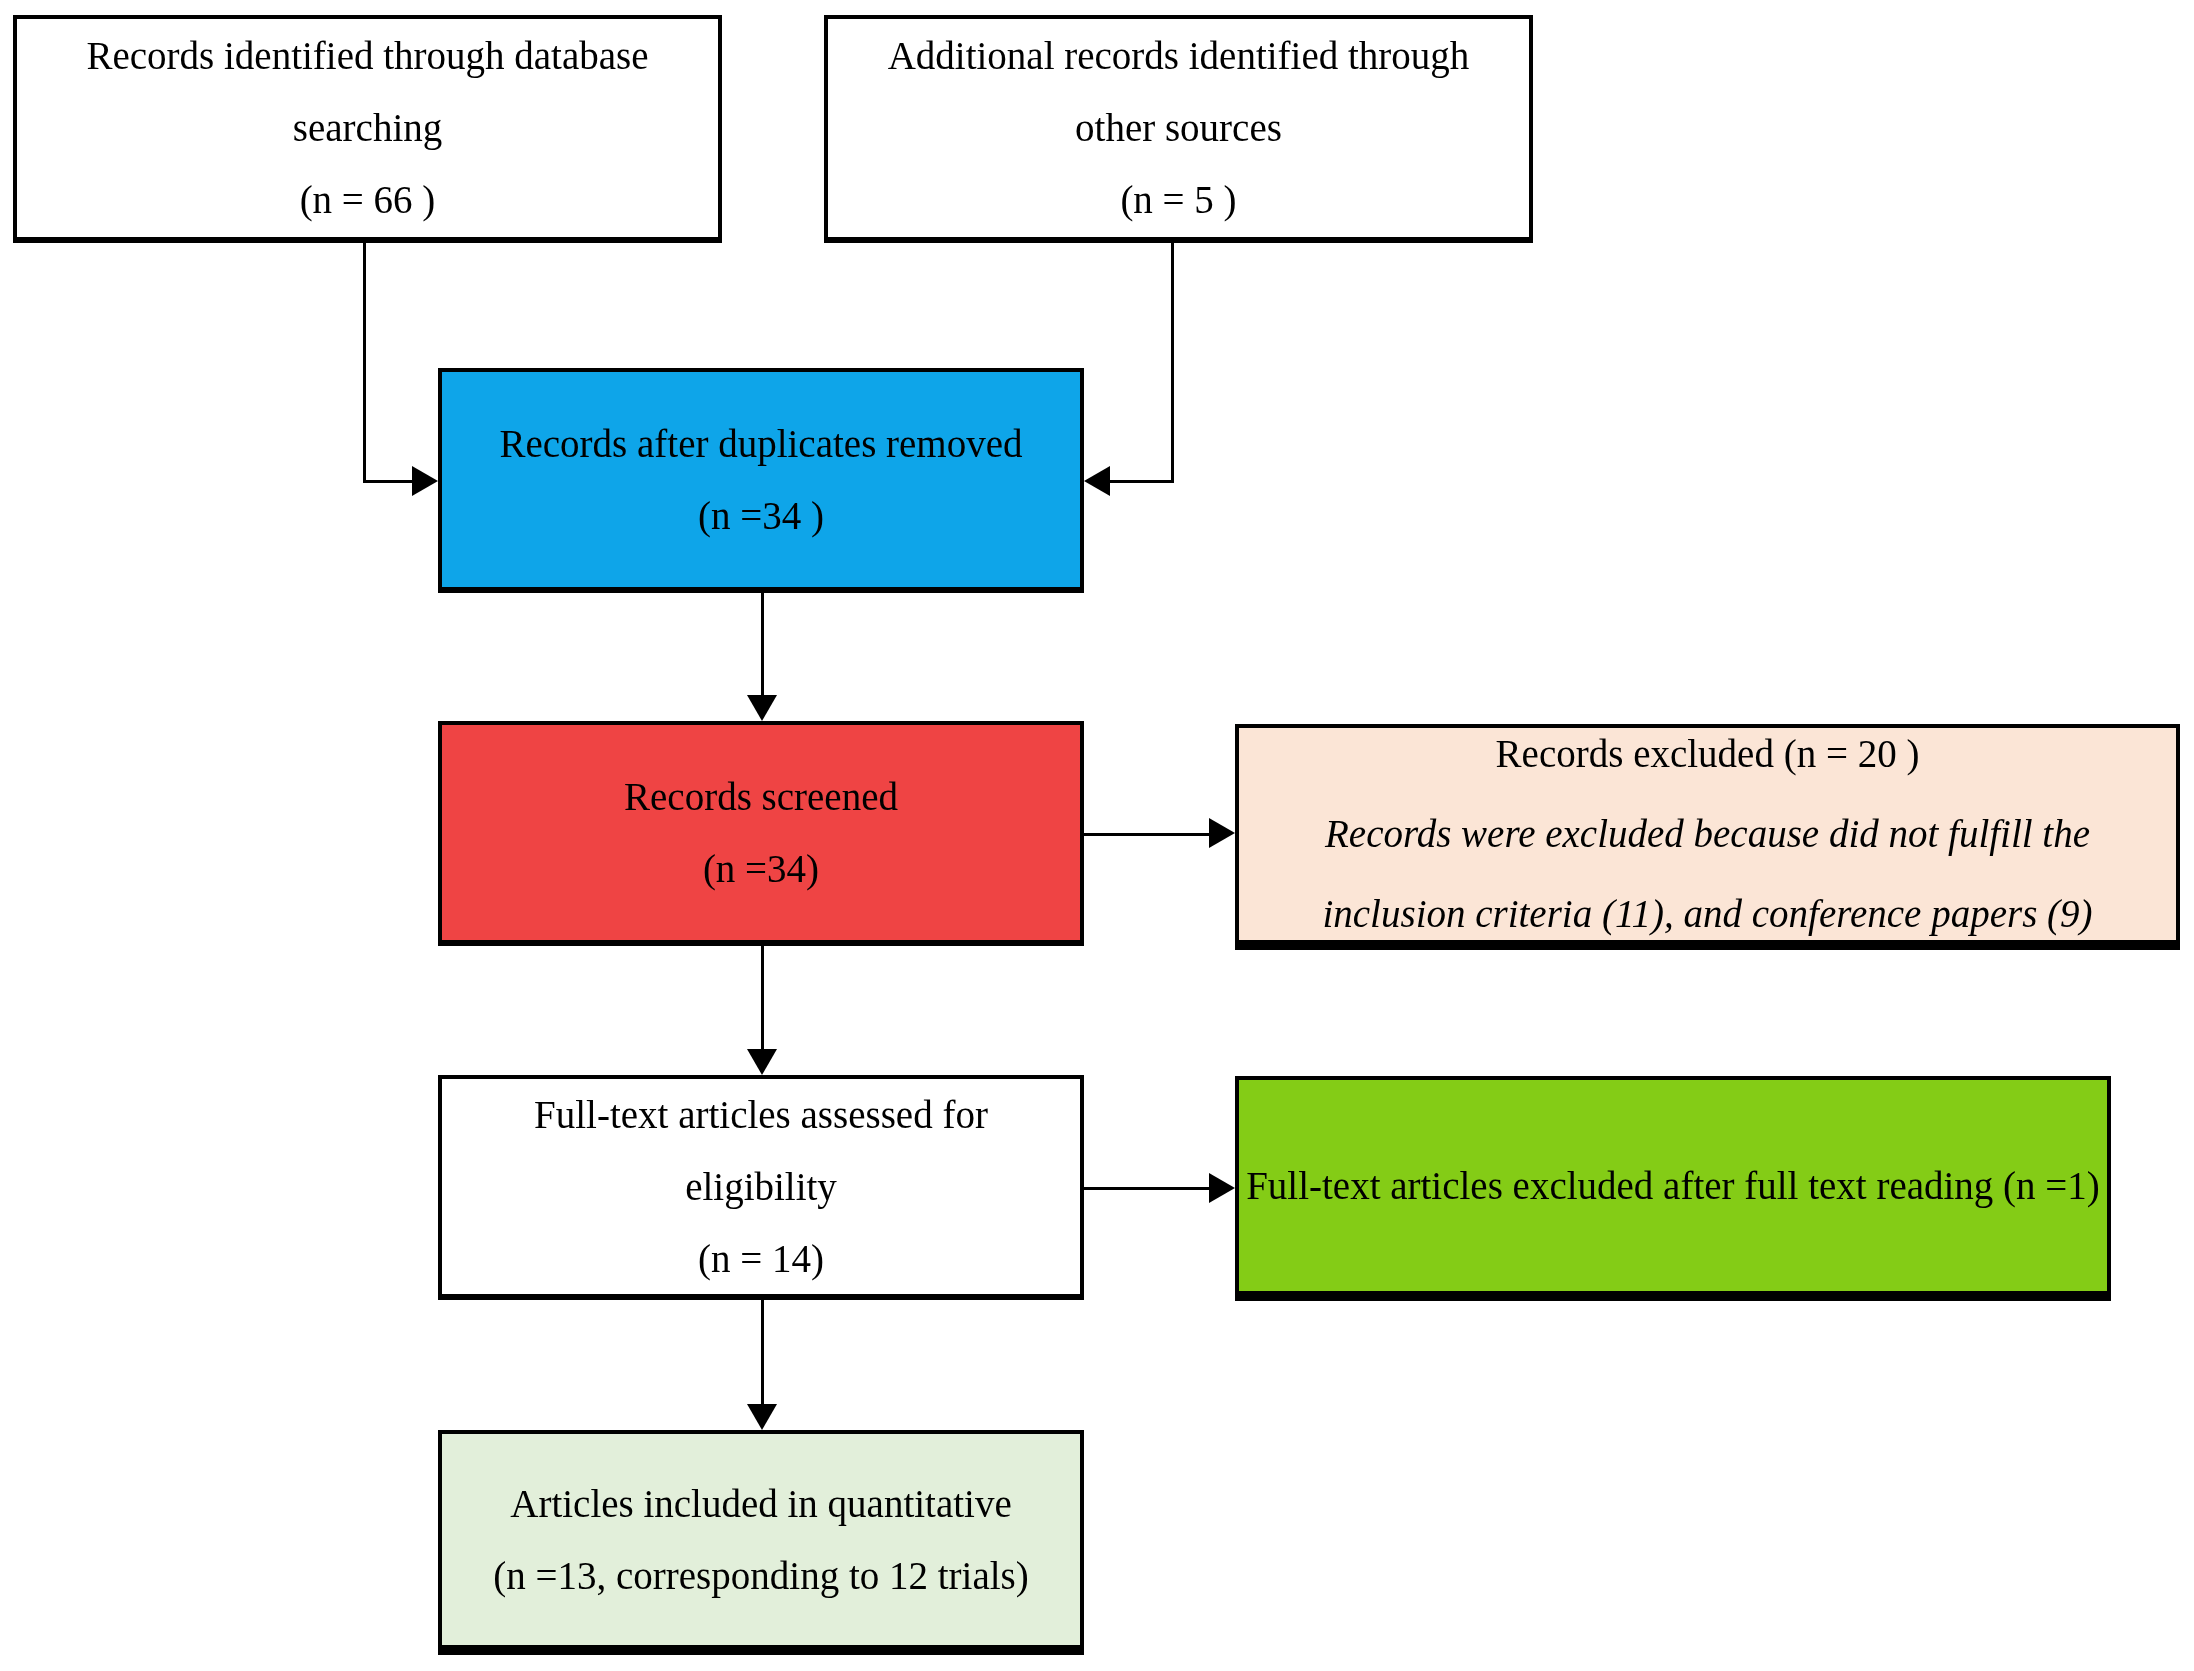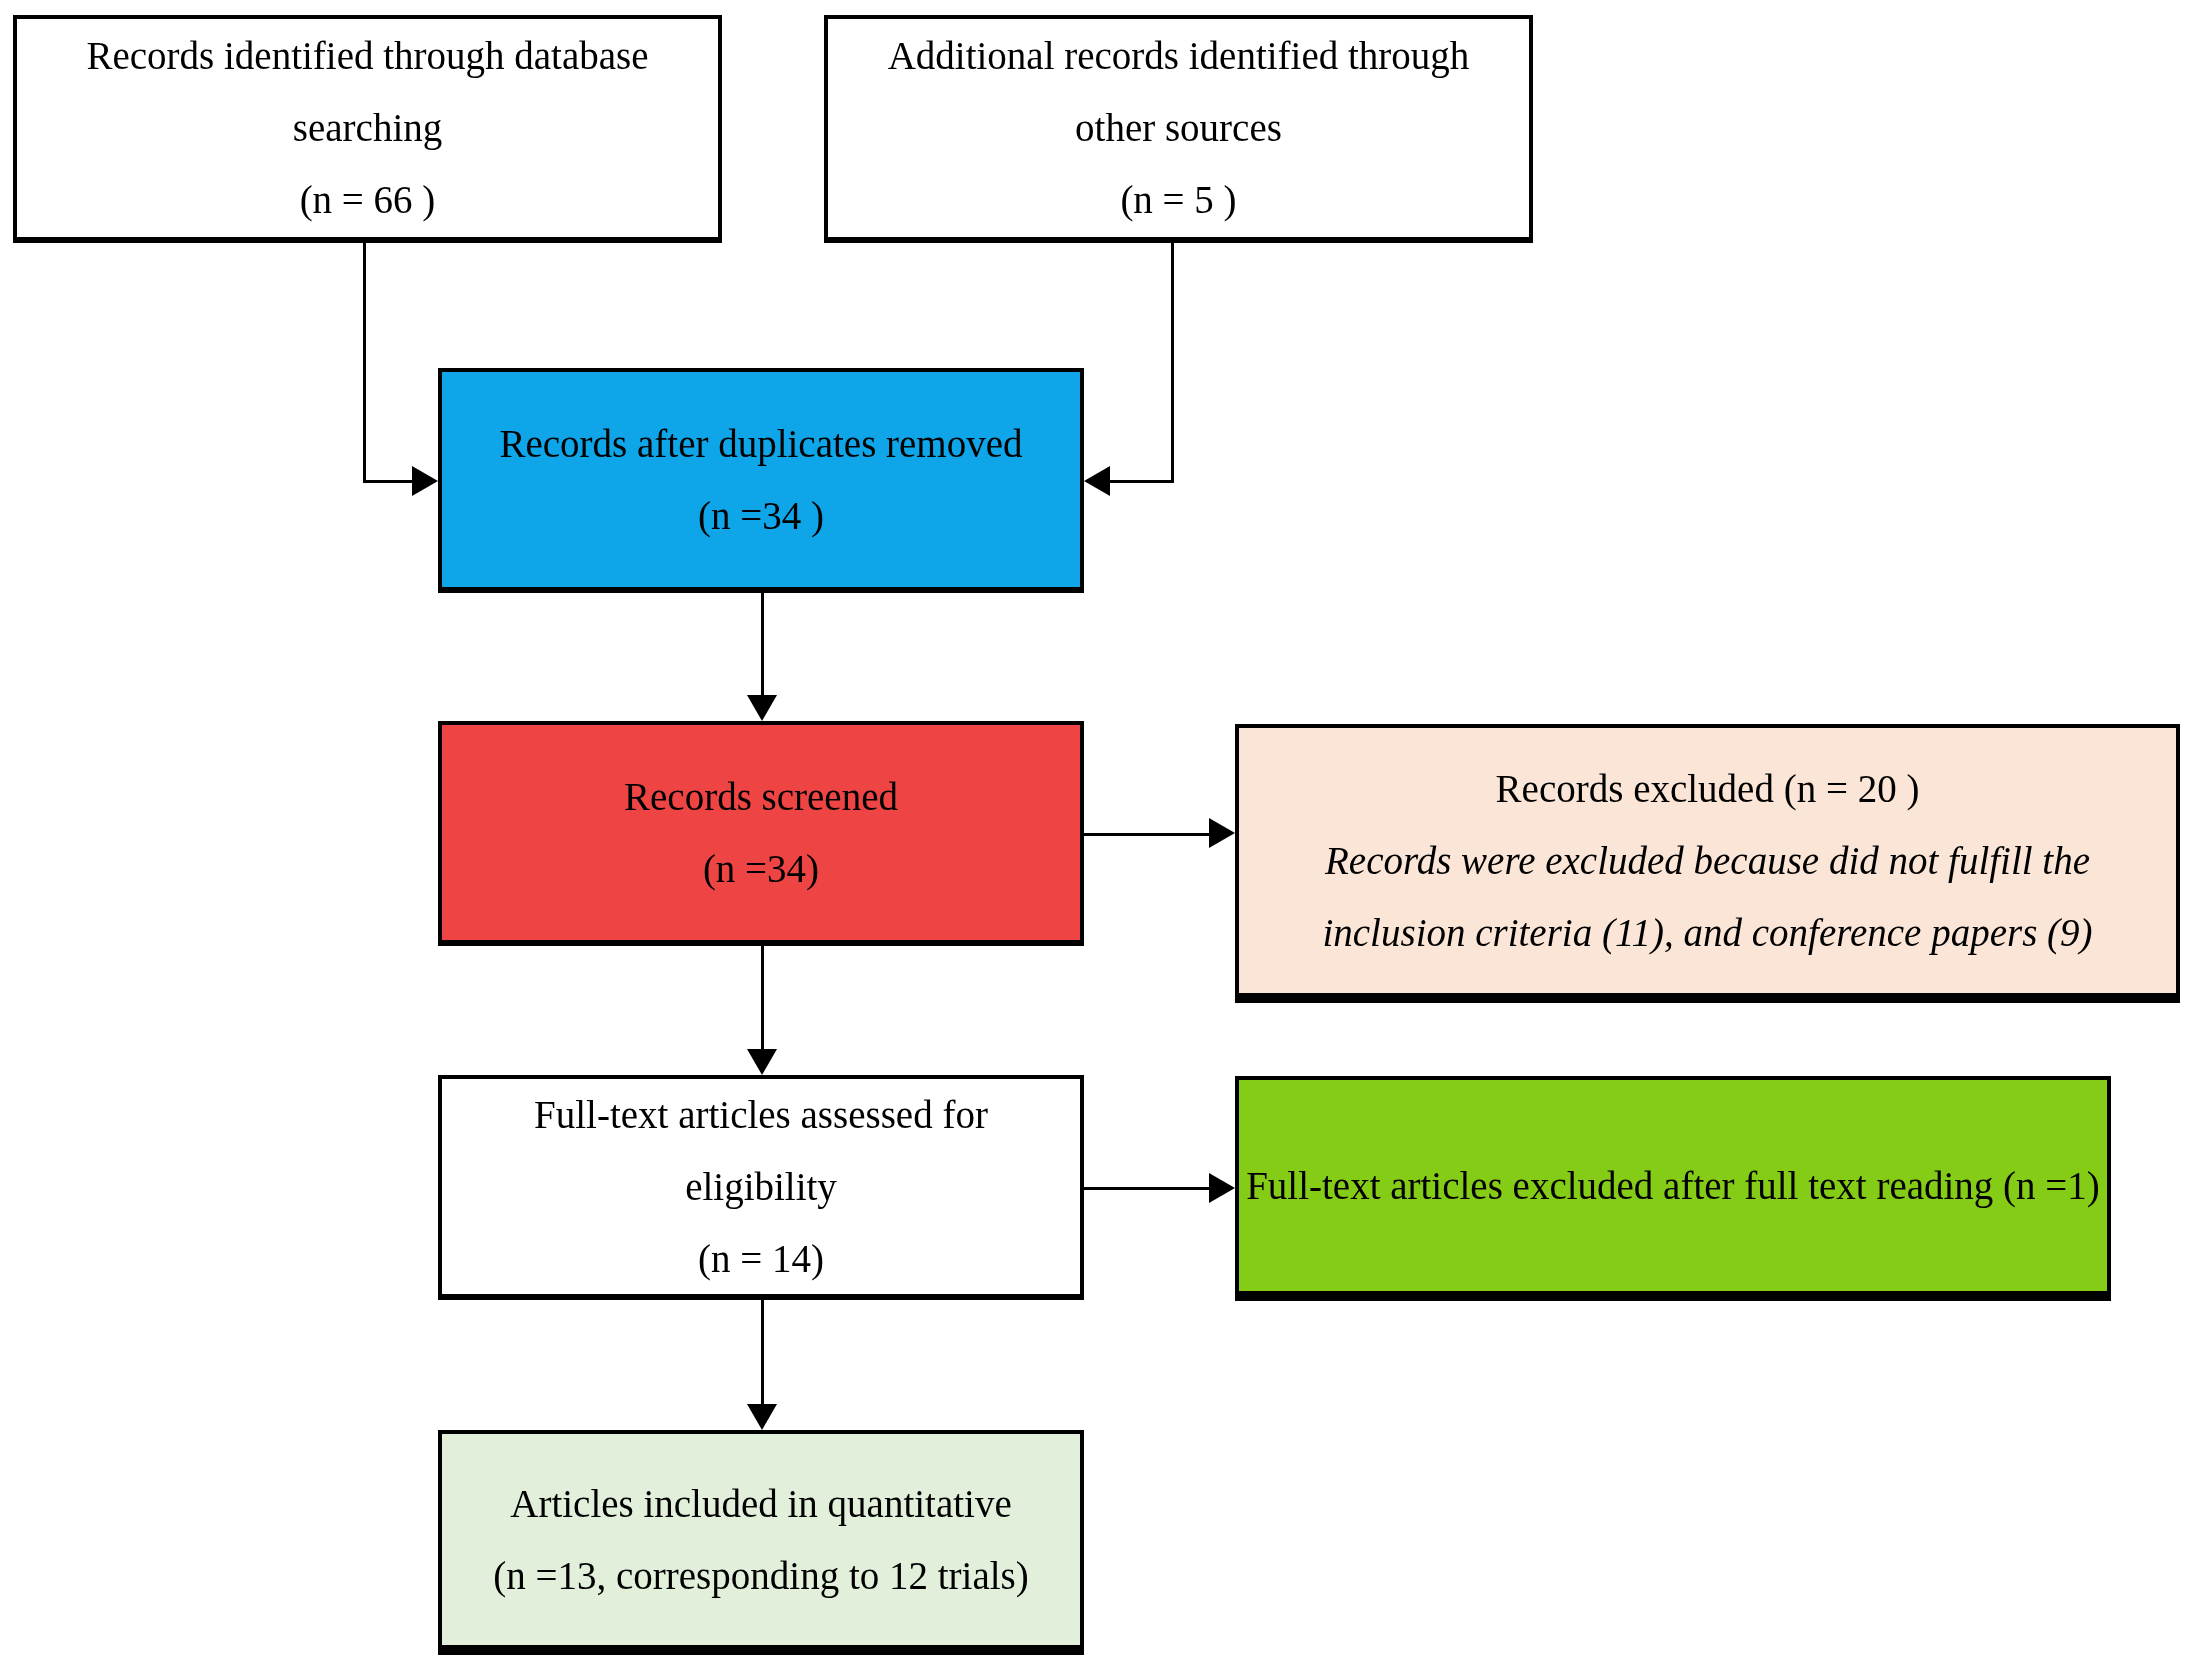--- a/index.html
+++ b/index.html
@@ -100,21 +100,21 @@
   <div class="box" style="left: 438px; top: 368px; width: 646px; height: 225px; background: #0ea5e9;">
     <span class="line">Records after duplicates removed</span>
     <span class="line">(n =34 )</span>
   </div>
 
   <div class="box" style="left: 438px; top: 721px; width: 646px; height: 225px; background: #ef4444;">
     <span class="line">Records screened</span>
     <span class="line">(n =34)</span>
   </div>
 
-  <div class="box tinted" style="left: 1235px; top: 724px; width: 945px; height: 279px; background: rgb(251, 229, 214);">
+  <div class="box tinted" style="left: 1235px; top: 724px; width: 945px; height: 226px; background: rgb(251, 229, 214); gap: 8px;">
     <span class="line">Records excluded (n = 20 )</span>
     <span class="line italic">Records were excluded because did not fulfill the</span>
     <span class="line italic">inclusion criteria (11), and conference papers (9)</span>
   </div>
 
   <div class="box" style="left: 438px; top: 1075px; width: 646px; height: 225px; background: rgb(255, 255, 255);">
     <span class="line">Full-text articles assessed for</span>
     <span class="line">eligibility</span>
     <span class="line">(n = 14)</span>
   </div>

